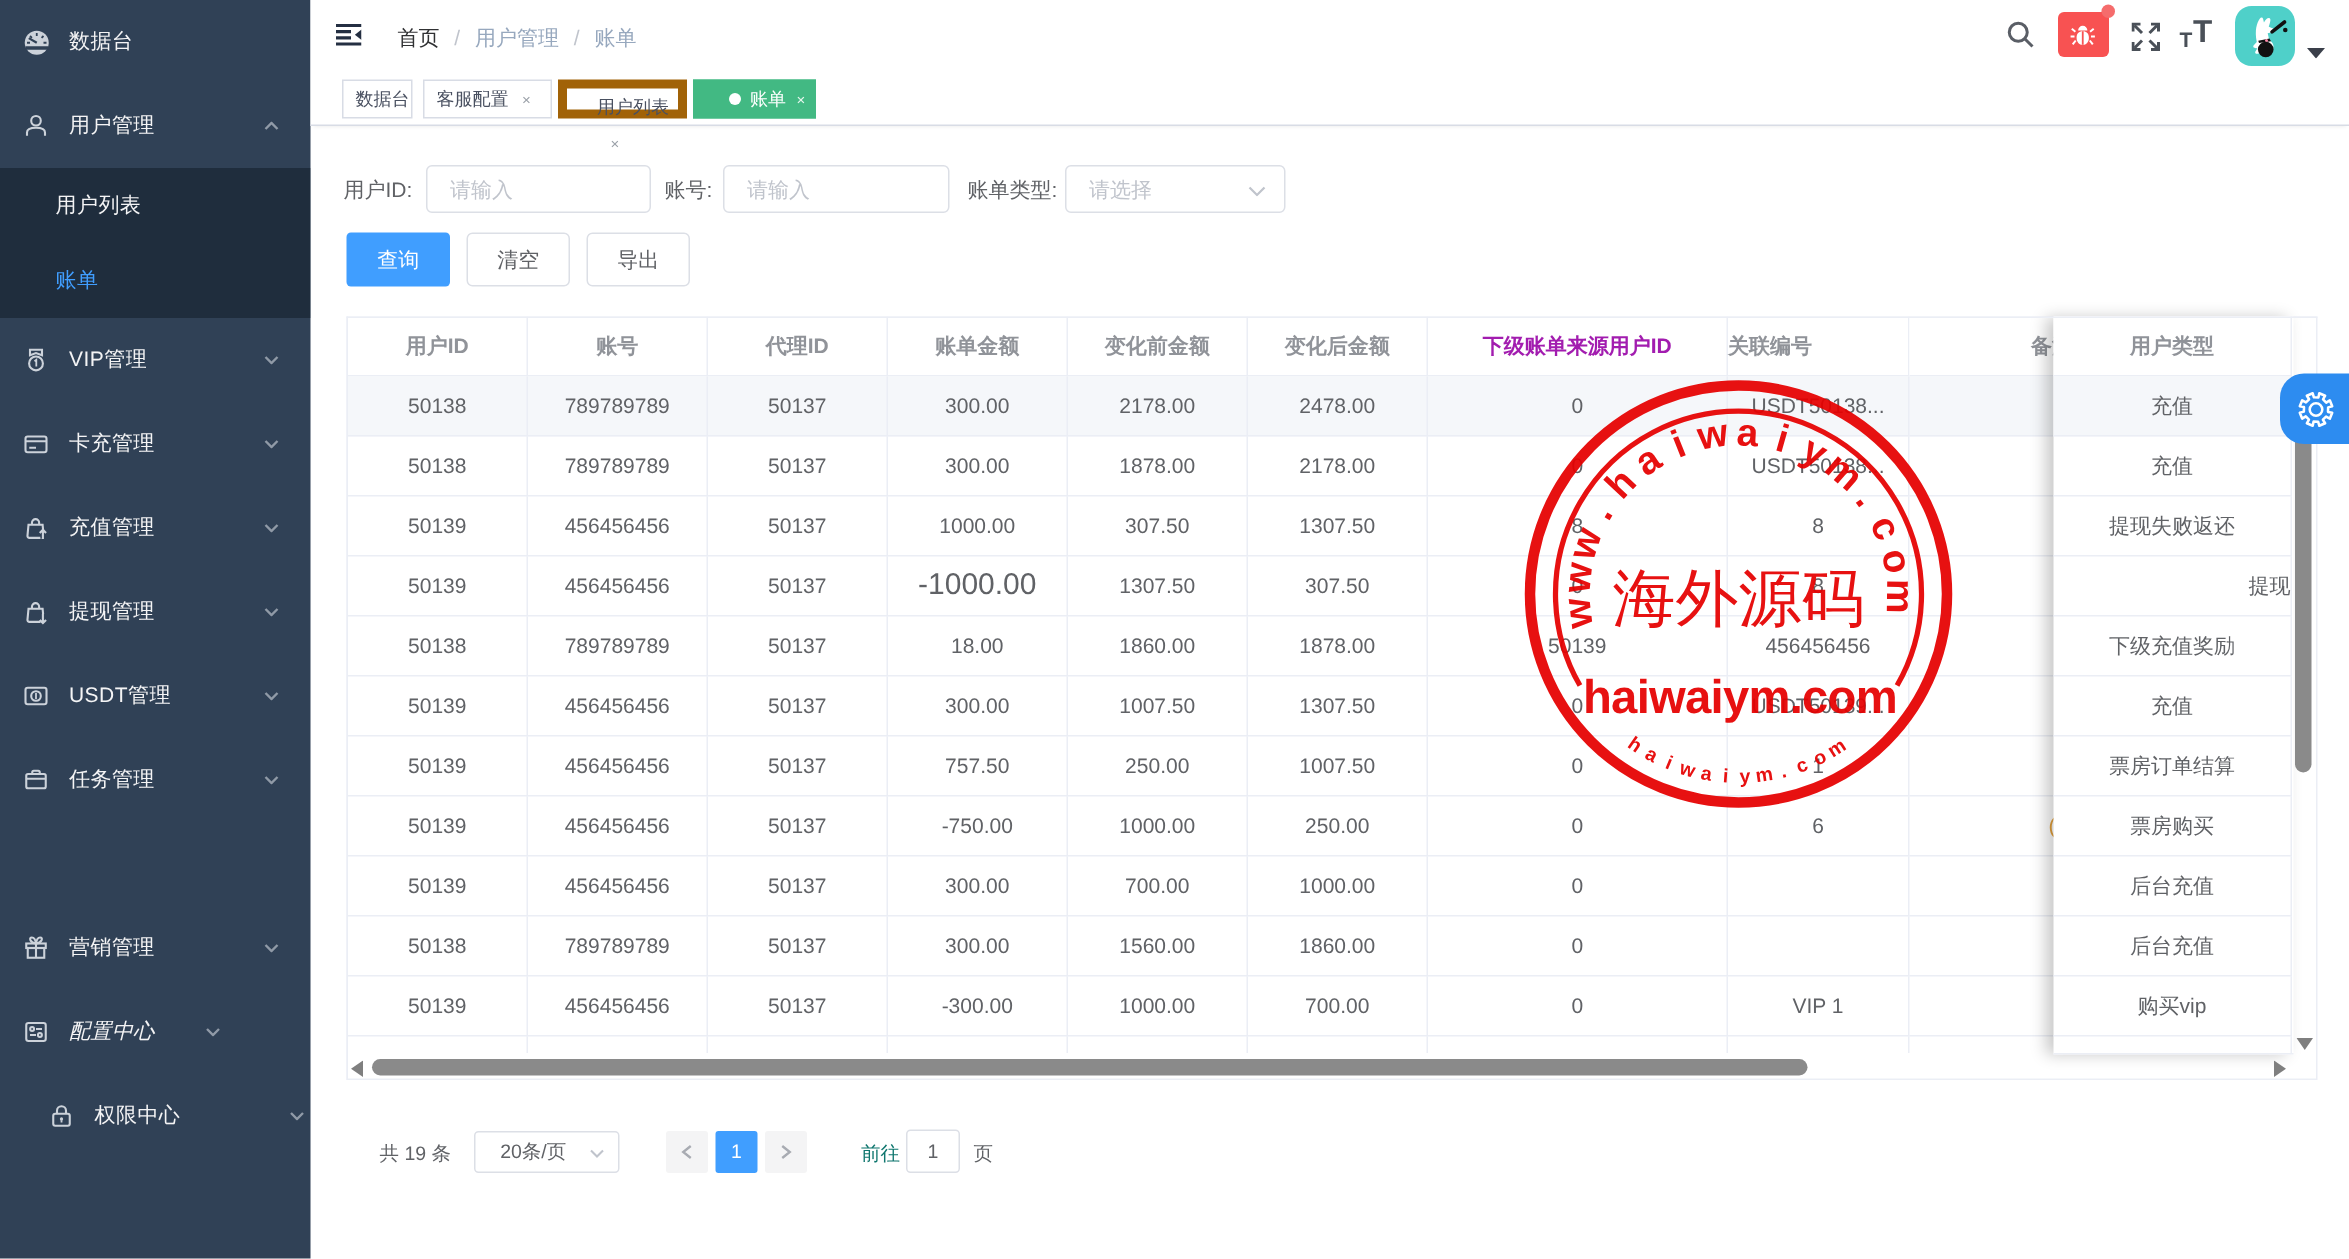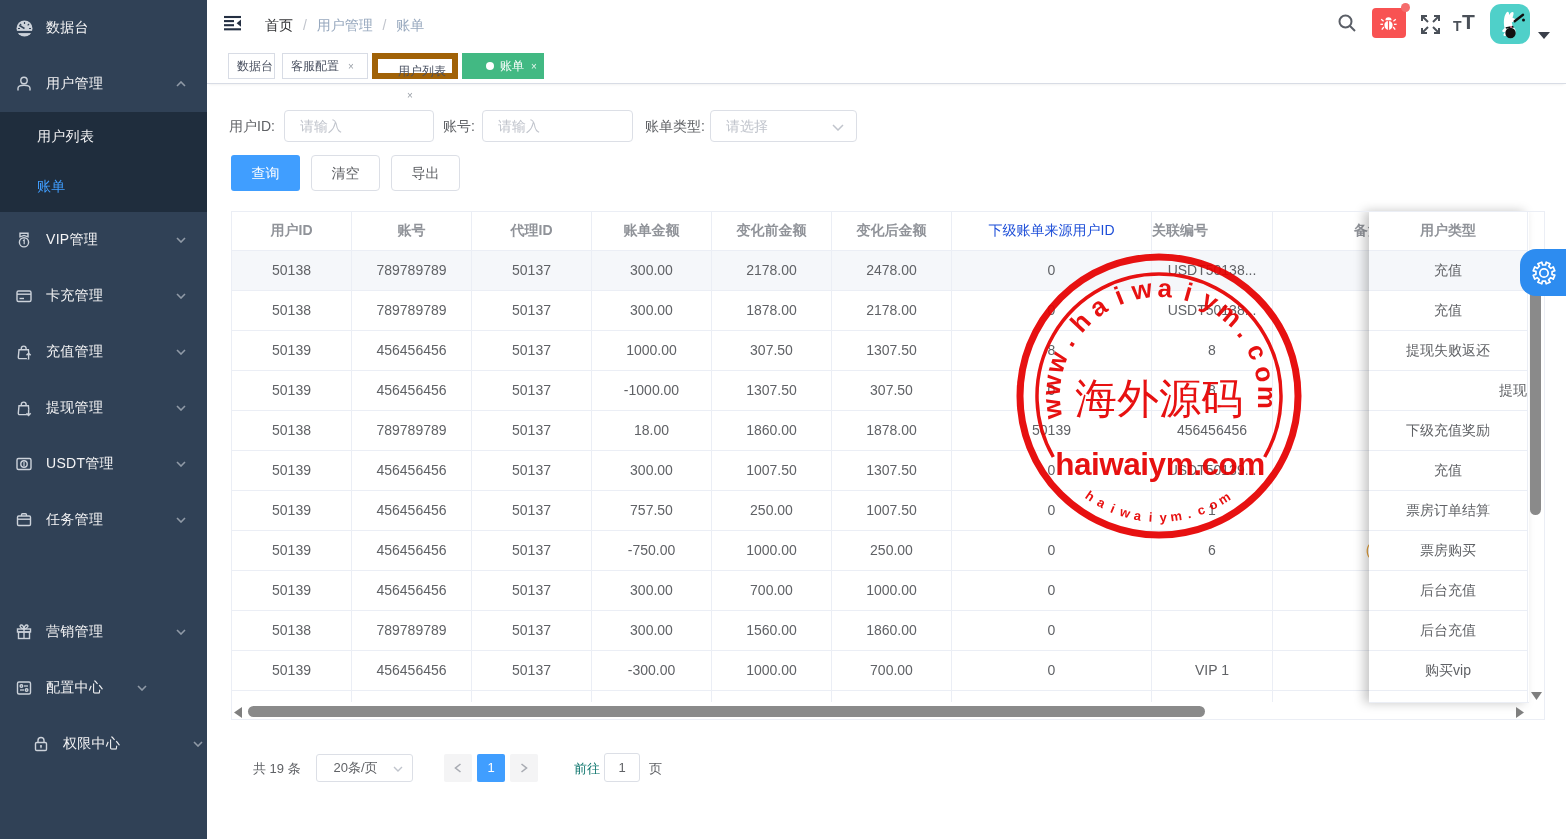--- a/index.html
+++ b/index.html
@@ -120,21 +120,21 @@
           <rect x="2.5" y="6" width="13" height="3" fill="none" stroke="#ccd2da" stroke-width="1.4"></rect>
           <rect x="3.5" y="9" width="11" height="6.5" fill="none" stroke="#ccd2da" stroke-width="1.4"></rect>
           <line x1="9" y1="6" x2="9" y2="15.5" stroke="#ccd2da" stroke-width="1.4"></line>
           <path d="M9 6 c-4-0.5-5-4-2.7-4 c1.5 0 2.4 2 2.7 4 c0.3-2 1.2-4 2.7-4 c2.3 0 1.3 3.5-2.7 4" fill="none" stroke="#ccd2da" stroke-width="1.4"></path>
         </svg></span>
       <span style="position:absolute;left:46px;top:50%;transform:translateY(-50%);font-size:14px;color:#f4f4f5;letter-spacing:.3px">营销管理</span>
       <svg width="10" height="6" viewBox="0 0 10 6" style="position:absolute;right:21px;top:50%;margin-top:-3px">
         <polyline points="1,1 5,5 9,1" fill="none" stroke="#909aa7" stroke-width="1.6"></polyline>
       </svg>
     </div>
-<div class="abs" style="left:0;top:660px;width:168px;height:56px;">
+<div class="abs" style="left:0;top:660px;width:168px;height:56px;font-style:italic;">
       <span style="position:absolute;left:15px;top:50%;margin-top:-9px"><svg width="18" height="18" viewBox="0 0 18 18">
           <rect x="2.5" y="3" width="13" height="12" rx="1.5" fill="none" stroke="#ccd2da" stroke-width="1.4"></rect>
           <circle cx="6.4" cy="7" r="1.3" fill="none" stroke="#ccd2da" stroke-width="1.4"></circle>
           <line x1="9" y1="7" x2="13" y2="7" stroke="#ccd2da" stroke-width="1.3"></line>
           <circle cx="11.6" cy="11" r="1.3" fill="none" stroke="#ccd2da" stroke-width="1.4"></circle>
           <line x1="5" y1="11" x2="9" y2="11" stroke="#ccd2da" stroke-width="1.3"></line>
         </svg></span>
       <span style="position:absolute;left:46px;top:50%;transform:translateY(-50%);font-size:14px;color:#f4f4f5;letter-spacing:.3px">配置中心</span>
       <svg width="10" height="6" viewBox="0 0 10 6" style="position:absolute;right:21px;top:50%;margin-top:-3px">
         <polyline points="1,1 5,5 9,1" fill="none" stroke="#909aa7" stroke-width="1.6"></polyline>
@@ -228,21 +228,21 @@
 <div class="abs" style="left:311px;top:155px;width:69px;height:36px;background:#fff;border:1px solid #dcdfe6;border-radius:4px;color:#606266;font-size:14px;text-align:center;line-height:34px">清空</div>
 <div class="abs" style="left:391px;top:155px;width:69px;height:36px;background:#fff;border:1px solid #dcdfe6;border-radius:4px;color:#606266;font-size:14px;text-align:center;line-height:34px">导出</div>
 <div class="abs" style="left:231px;top:211px;width:1314px;height:509px;border:1px solid #ebeef5;background:#fff"></div>
 <div class="abs" style="left:231px;top:211px;width:1296px;height:491px;overflow:hidden">
 <div class="abs" style="left:1px;top:0;width:120px;height:40px;border-right:1px solid #ebeef5;border-bottom:1px solid #ebeef5;font-size:14px;font-weight:bold;color:#909399;text-align:center;line-height:39px;background:#fff">用户ID</div>
 <div class="abs" style="left:121px;top:0;width:120px;height:40px;border-right:1px solid #ebeef5;border-bottom:1px solid #ebeef5;font-size:14px;font-weight:bold;color:#909399;text-align:center;line-height:39px;background:#fff">账号</div>
 <div class="abs" style="left:241px;top:0;width:120px;height:40px;border-right:1px solid #ebeef5;border-bottom:1px solid #ebeef5;font-size:14px;font-weight:bold;color:#909399;text-align:center;line-height:39px;background:#fff">代理ID</div>
 <div class="abs" style="left:361px;top:0;width:120px;height:40px;border-right:1px solid #ebeef5;border-bottom:1px solid #ebeef5;font-size:14px;font-weight:bold;color:#909399;text-align:center;line-height:39px;background:#fff">账单金额</div>
 <div class="abs" style="left:481px;top:0;width:120px;height:40px;border-right:1px solid #ebeef5;border-bottom:1px solid #ebeef5;font-size:14px;font-weight:bold;color:#909399;text-align:center;line-height:39px;background:#fff">变化前金额</div>
 <div class="abs" style="left:601px;top:0;width:120px;height:40px;border-right:1px solid #ebeef5;border-bottom:1px solid #ebeef5;font-size:14px;font-weight:bold;color:#909399;text-align:center;line-height:39px;background:#fff">变化后金额</div>
-<div class="abs" style="left:721px;top:0;width:200px;height:40px;border-right:1px solid #ebeef5;border-bottom:1px solid #ebeef5;font-size:14px;font-weight:normal;color:#1d4ed8;text-align:center;line-height:39px;background:#fff">下级账单来源用户ID</div>
+<div class="abs" style="left:721px;top:0;width:200px;height:40px;border-right:1px solid #ebeef5;border-bottom:1px solid #ebeef5;font-size:14px;font-weight:bold;color:#a21caf;text-align:center;line-height:39px;background:#fff">下级账单来源用户ID</div>
 <div class="abs" style="left:921px;top:0;width:121px;height:40px;border-right:1px solid #ebeef5;border-bottom:1px solid #ebeef5;font-size:14px;font-weight:bold;color:#909399;text-align:left;line-height:39px;background:#fff">关联编号</div>
 <div class="abs" style="left:1042px;top:0;width:190px;height:40px;border-bottom:1px solid #ebeef5;font-size:14px;font-weight:bold;color:#909399;text-align:center;line-height:39px;background:#fff">备注</div>
 <div class="abs" style="left:0;top:40px;width:1231px;height:40px;background:#f5f7fa;"></div>
 <div class="abs" style="left:1px;top:40px;width:120px;height:40px;border-right:1px solid #ebeef5;border-bottom:1px solid #ebeef5;font-size:14px;color:#606266;text-align:center;line-height:39px">50138</div>
 <div class="abs" style="left:121px;top:40px;width:120px;height:40px;border-right:1px solid #ebeef5;border-bottom:1px solid #ebeef5;font-size:14px;color:#606266;text-align:center;line-height:39px">789789789</div>
 <div class="abs" style="left:241px;top:40px;width:120px;height:40px;border-right:1px solid #ebeef5;border-bottom:1px solid #ebeef5;font-size:14px;color:#606266;text-align:center;line-height:39px">50137</div>
 <div class="abs" style="left:361px;top:40px;width:120px;height:40px;border-right:1px solid #ebeef5;border-bottom:1px solid #ebeef5;font-size:14px;color:#606266;text-align:center;line-height:39px">300.00</div>
 <div class="abs" style="left:481px;top:40px;width:120px;height:40px;border-right:1px solid #ebeef5;border-bottom:1px solid #ebeef5;font-size:14px;color:#606266;text-align:center;line-height:39px">2178.00</div>
 <div class="abs" style="left:601px;top:40px;width:120px;height:40px;border-right:1px solid #ebeef5;border-bottom:1px solid #ebeef5;font-size:14px;color:#606266;text-align:center;line-height:39px">2478.00</div>
 <div class="abs" style="left:721px;top:40px;width:200px;height:40px;border-right:1px solid #ebeef5;border-bottom:1px solid #ebeef5;font-size:14px;color:#606266;text-align:center;line-height:39px">0</div>
@@ -265,21 +265,21 @@
 <div class="abs" style="left:361px;top:120px;width:120px;height:40px;border-right:1px solid #ebeef5;border-bottom:1px solid #ebeef5;font-size:14px;color:#606266;text-align:center;line-height:39px">1000.00</div>
 <div class="abs" style="left:481px;top:120px;width:120px;height:40px;border-right:1px solid #ebeef5;border-bottom:1px solid #ebeef5;font-size:14px;color:#606266;text-align:center;line-height:39px">307.50</div>
 <div class="abs" style="left:601px;top:120px;width:120px;height:40px;border-right:1px solid #ebeef5;border-bottom:1px solid #ebeef5;font-size:14px;color:#606266;text-align:center;line-height:39px">1307.50</div>
 <div class="abs" style="left:721px;top:120px;width:200px;height:40px;border-right:1px solid #ebeef5;border-bottom:1px solid #ebeef5;font-size:14px;color:#606266;text-align:center;line-height:39px">8</div>
 <div class="abs" style="left:921px;top:120px;width:121px;height:40px;border-right:1px solid #ebeef5;border-bottom:1px solid #ebeef5;font-size:14px;color:#606266;text-align:center;line-height:39px">8</div>
 <div class="abs" style="left:1042px;top:120px;width:190px;height:40px;border-bottom:1px solid #ebeef5;font-size:14px;color:#606266;text-align:center;line-height:39px"></div>
 <div class="abs" style="left:0;top:160px;width:1231px;height:40px;"></div>
 <div class="abs" style="left:1px;top:160px;width:120px;height:40px;border-right:1px solid #ebeef5;border-bottom:1px solid #ebeef5;font-size:14px;color:#606266;text-align:center;line-height:39px">50139</div>
 <div class="abs" style="left:121px;top:160px;width:120px;height:40px;border-right:1px solid #ebeef5;border-bottom:1px solid #ebeef5;font-size:14px;color:#606266;text-align:center;line-height:39px">456456456</div>
 <div class="abs" style="left:241px;top:160px;width:120px;height:40px;border-right:1px solid #ebeef5;border-bottom:1px solid #ebeef5;font-size:14px;color:#606266;text-align:center;line-height:39px">50137</div>
-<div class="abs" style="left:361px;top:160px;width:120px;height:40px;border-right:1px solid #ebeef5;border-bottom:1px solid #ebeef5;font-size:14px;color:#606266;text-align:center;line-height:39px">-1000.00</div>
+<div class="abs" style="left:361px;top:160px;width:120px;height:40px;border-right:1px solid #ebeef5;border-bottom:1px solid #ebeef5;font-size:20px;color:#606266;text-align:center;line-height:39px">-1000.00</div>
 <div class="abs" style="left:481px;top:160px;width:120px;height:40px;border-right:1px solid #ebeef5;border-bottom:1px solid #ebeef5;font-size:14px;color:#606266;text-align:center;line-height:39px">1307.50</div>
 <div class="abs" style="left:601px;top:160px;width:120px;height:40px;border-right:1px solid #ebeef5;border-bottom:1px solid #ebeef5;font-size:14px;color:#606266;text-align:center;line-height:39px">307.50</div>
 <div class="abs" style="left:721px;top:160px;width:200px;height:40px;border-right:1px solid #ebeef5;border-bottom:1px solid #ebeef5;font-size:14px;color:#606266;text-align:center;line-height:39px">0</div>
 <div class="abs" style="left:921px;top:160px;width:121px;height:40px;border-right:1px solid #ebeef5;border-bottom:1px solid #ebeef5;font-size:14px;color:#606266;text-align:center;line-height:39px">8</div>
 <div class="abs" style="left:1042px;top:160px;width:190px;height:40px;border-bottom:1px solid #ebeef5;font-size:14px;color:#606266;text-align:center;line-height:39px"></div>
 <div class="abs" style="left:0;top:200px;width:1231px;height:40px;"></div>
 <div class="abs" style="left:1px;top:200px;width:120px;height:40px;border-right:1px solid #ebeef5;border-bottom:1px solid #ebeef5;font-size:14px;color:#606266;text-align:center;line-height:39px">50138</div>
 <div class="abs" style="left:121px;top:200px;width:120px;height:40px;border-right:1px solid #ebeef5;border-bottom:1px solid #ebeef5;font-size:14px;color:#606266;text-align:center;line-height:39px">789789789</div>
 <div class="abs" style="left:241px;top:200px;width:120px;height:40px;border-right:1px solid #ebeef5;border-bottom:1px solid #ebeef5;font-size:14px;color:#606266;text-align:center;line-height:39px">50137</div>
 <div class="abs" style="left:361px;top:200px;width:120px;height:40px;border-right:1px solid #ebeef5;border-bottom:1px solid #ebeef5;font-size:14px;color:#606266;text-align:center;line-height:39px">18.00</div>

